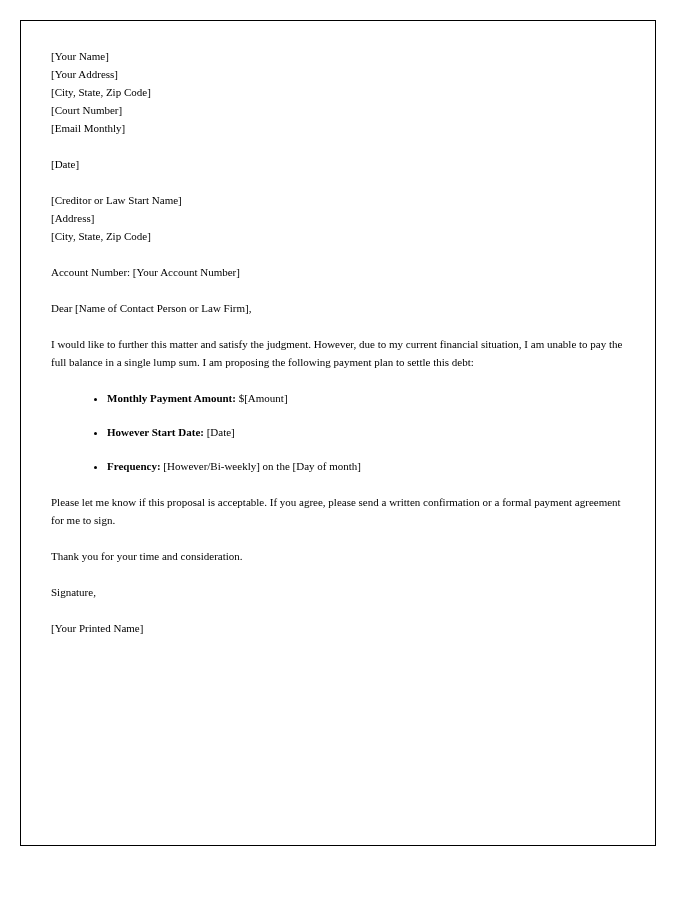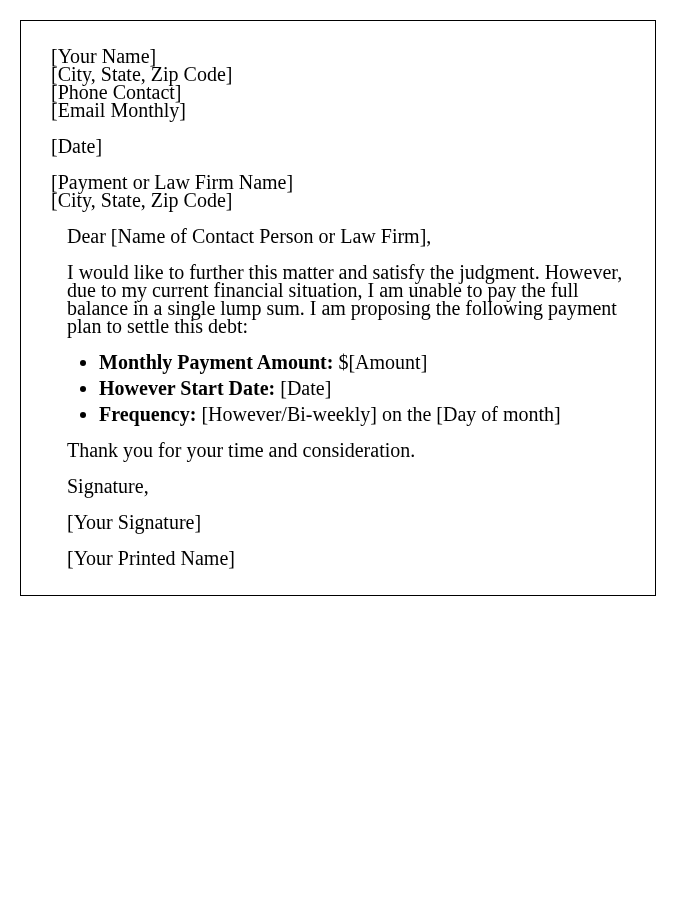--- a/index.html
+++ b/index.html
@@ -12,90 +12,93 @@
     height: 900px;
     position: relative;
     font-family: "Liberation Serif", serif;
     color: #000000;
   }
   .letter {
     position: absolute;
     left: 20px;
     top: 20px;
     width: 636px;
-    height: 576px;
+    height: 826px;
     box-sizing: border-box;
     border: 1px solid #000000;
     padding: 26px 30px 30px 30px;
     overflow: hidden;
-    font-size: 20px;
+    font-size: 11px;
     line-height: 18px;
   }
   .block {
     margin: 0 0 18px 0;
   }
   .line {
     margin: 0;
     padding: 0;
   }
   p.para {
-    margin: 0 0 18px 16px;
+    margin: 0 0 18px 0;
     padding: 0;
   }
   ul.plan {
     margin: 0 0 18px 0;
     padding: 0 0 0 40px;
     list-style-type: disc;
   }
   ul.plan li {
-    margin: 8px;
+    margin: 16px;
     padding: 0;
   }
   .bold {
     font-weight: bold;
   }
 </style>
 </head>
 <body>
 
 <div class="letter">
 
   <div class="block">
     <p class="line">[Your Name]</p>
+    <p class="line">[Your Address]</p>
     <p class="line">[City, State, Zip Code]</p>
-    <p class="line">[Phone Contact]</p>
+    <p class="line">[Court Number]</p>
     <p class="line">[Email Monthly]</p>
   </div>
 
   <div class="block">
     <p class="line">[Date]</p>
   </div>
 
   <div class="block">
-    <p class="line">[Payment or Law Firm Name]</p>
+    <p class="line">[Creditor or Law Start Name]</p>
+    <p class="line">[Address]</p>
     <p class="line">[City, State, Zip Code]</p>
   </div>
 
   <div class="block">
+    <p class="line">Account Number: [Your Account Number]</p>
   </div>
 
   <p class="para">Dear [Name of Contact Person or Law Firm],</p>
 
 
   <p class="para">I would like to further this matter and satisfy the judgment. However, due to my current financial situation, I am unable to pay the full balance in a single lump sum. I am proposing the following payment plan to settle this debt:</p>
 
   <ul class="plan">
     <li><span class="bold">Monthly Payment Amount:</span><span> $[Amount]</span></li>
     <li><span class="bold">However Start Date:</span><span> [Date]</span></li>
     <li><span class="bold">Frequency:</span><span> [However/Bi-weekly] on the [Day of month]</span></li>
   </ul>
 
 
+  <p class="para">Please let me know if this proposal is acceptable. If you agree, please send a written confirmation or a formal payment agreement for me to sign.</p>
 
   <p class="para">Thank you for your time and consideration.</p>
 
   <p class="para">Signature,</p>
 
-  <p class="para">[Your Signature]</p>
 
   <p class="para">[Your Printed Name]</p>
 
 </div>
 
 </body></html>

